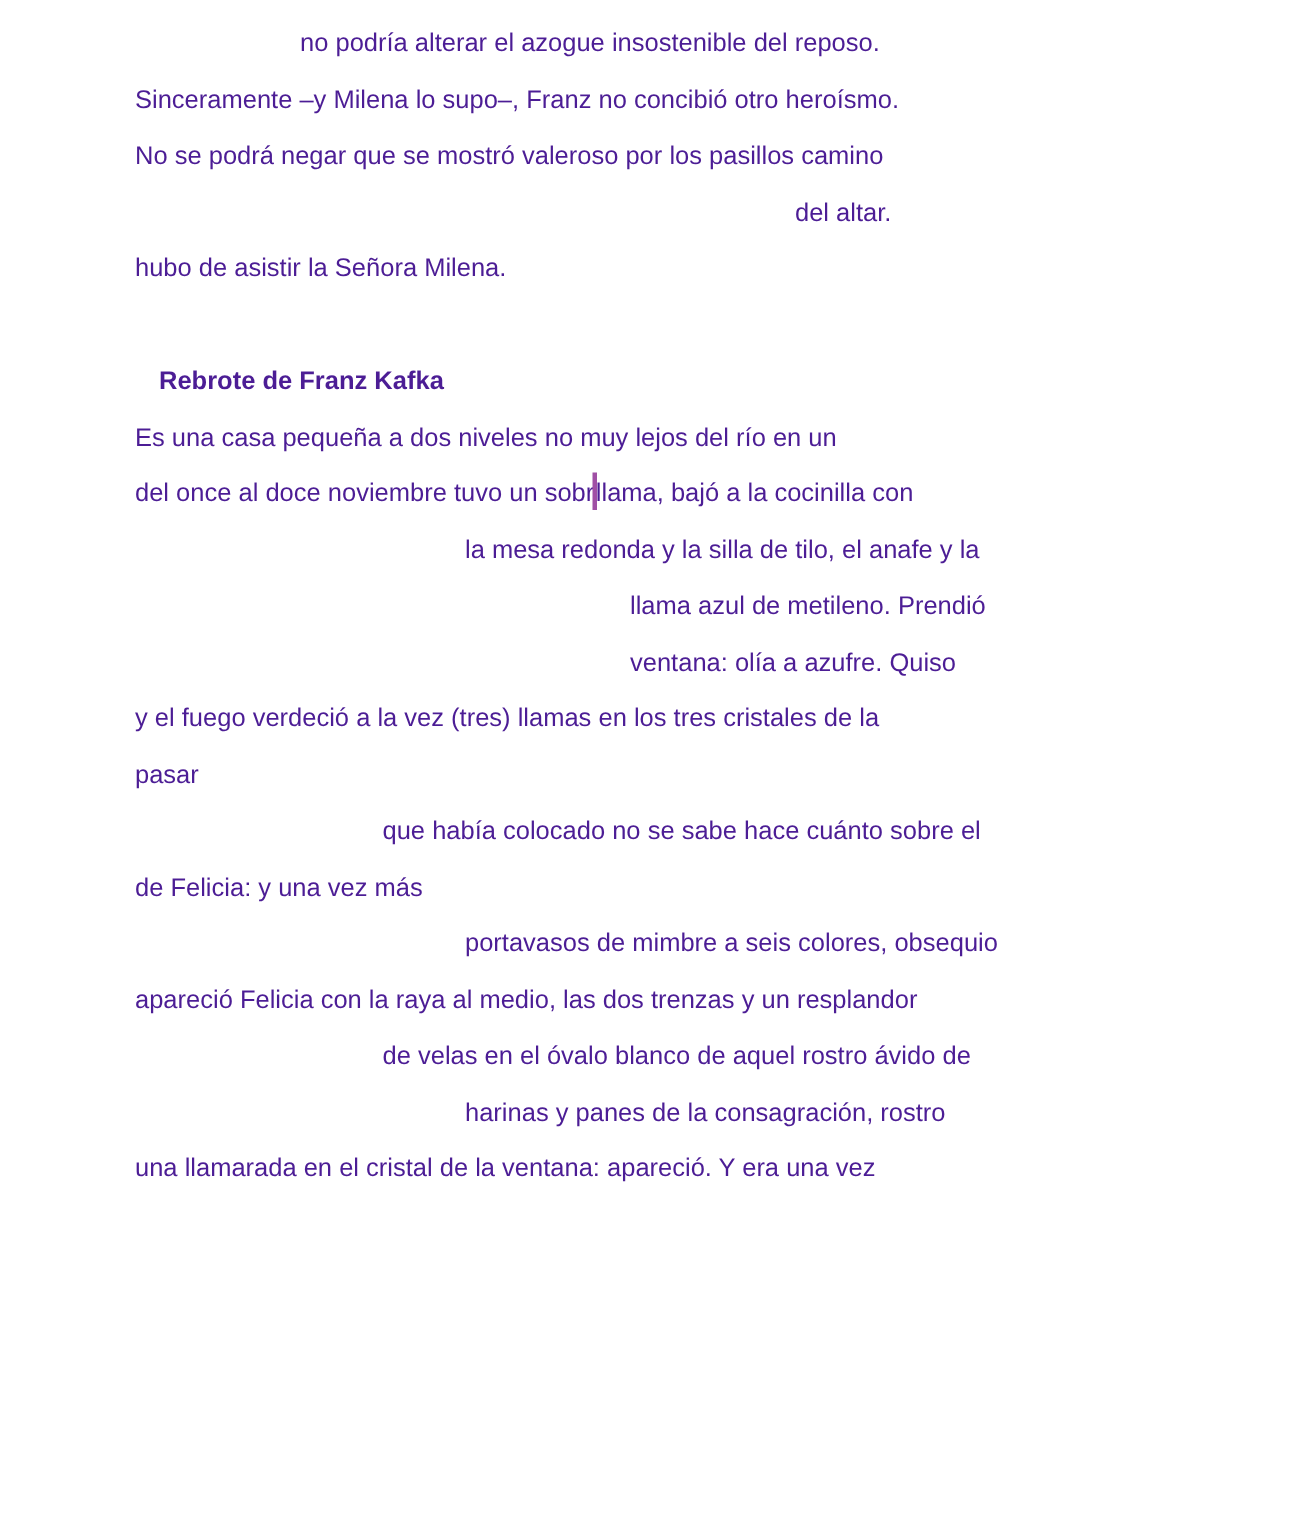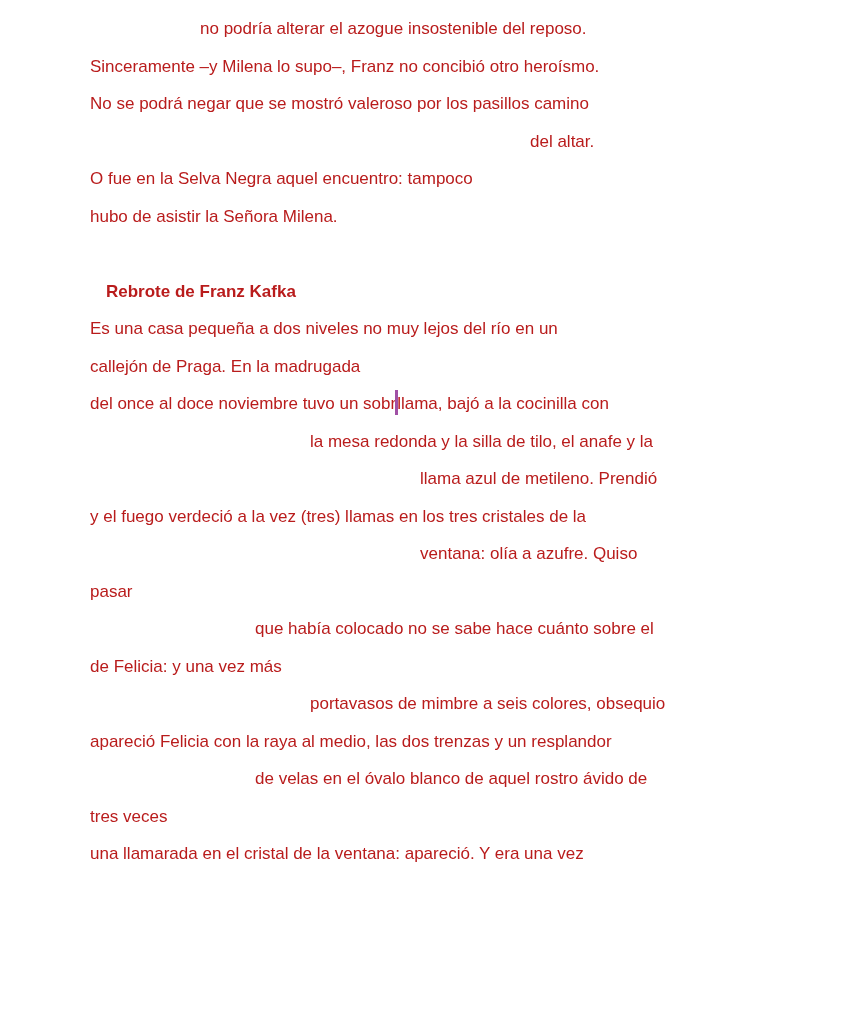--- a/index.html
+++ b/index.html
@@ -10,21 +10,21 @@
     height: 1024px;
     overflow: hidden;
   }
   .doc {
     box-sizing: border-box;
     width: 865px;
     height: 1024px;
     padding: 10px 40px 0 90px;
     font-family: "Liberation Sans", "DejaVu Sans", sans-serif;
     font-size: 17px;
-    color: #b91c1c;
+    color: #4c1d95;
     cursor: text;
   }
   .line {
     height: 37.5px;
     line-height: 37.5px;
     white-space: nowrap;
   }
   .bold { font-weight: bold; margin-left: 16px; }
   .t2 { padding-left: 110px; }
   .t3 { padding-left: 165px; }
@@ -41,32 +41,30 @@
   }
 </style>
 </head>
 <body>
 
 <div class="doc">
   <div class="line t2">no podría alterar el azogue insostenible del reposo.</div>
   <div class="line t0">Sinceramente –y Milena lo supo–, Franz no concibió otro heroísmo.</div>
   <div class="line t0">No se podrá negar que se mostró valeroso por los pasillos camino</div>
   <div class="line t8">del altar.</div>
-  <div class="line t0">O fue en la Selva Negra aquel encuentro: tampoco</div>
   <div class="line t0">hubo de asistir la Señora Milena.</div>
   <div class="line t0"></div>
   <div class="line t0 bold">Rebrote de Franz Kafka</div>
   <div class="line t0">Es una casa pequeña a dos niveles no muy lejos del río en un</div>
-  <div class="line t0">callejón de Praga. En la madrugada</div>
   <div class="line t0"><span>del once al doce noviembre tuvo un sobr</span><span class="caret" style="background: rgb(160, 80, 165);"></span><span>llama, bajó a la cocinilla con</span></div>
   <div class="line t4">la mesa redonda y la silla de tilo, el anafe y la</div>
   <div class="line t6">llama azul de metileno. Prendió</div>
+  <div class="line t6">ventana: olía a azufre. Quiso</div>
   <div class="line t0">y el fuego verdeció a la vez (tres) llamas en los tres cristales de la</div>
-  <div class="line t6">ventana: olía a azufre. Quiso</div>
   <div class="line t0">pasar</div>
   <div class="line t3">que había colocado no se sabe hace cuánto sobre el</div>
   <div class="line t0">de Felicia: y una vez más</div>
   <div class="line t4">portavasos de mimbre a seis colores, obsequio</div>
   <div class="line t0">apareció Felicia con la raya al medio, las dos trenzas y un resplandor</div>
   <div class="line t3">de velas en el óvalo blanco de aquel rostro ávido de</div>
-  <div class="line t0">tres veces</div>
+  <div class="line t4">harinas y panes de la consagración, rostro</div>
   <div class="line t0">una llamarada en el cristal de la ventana: apareció. Y era una vez</div>
 </div>
 
 </body></html>

